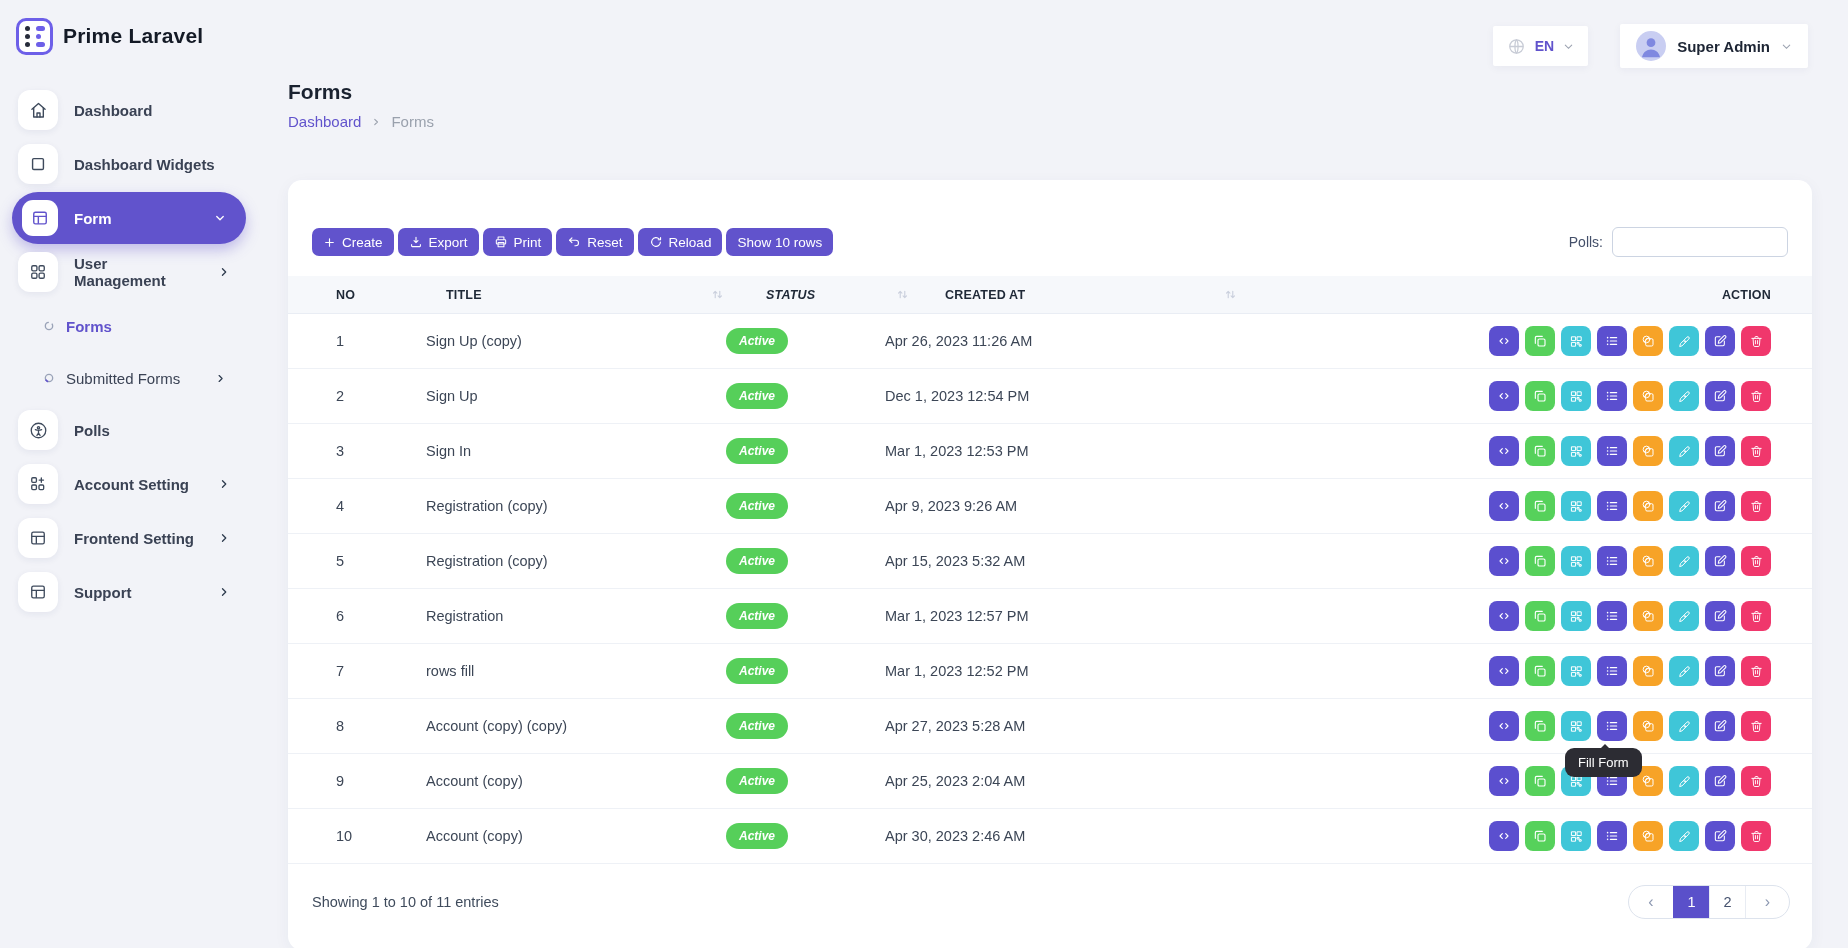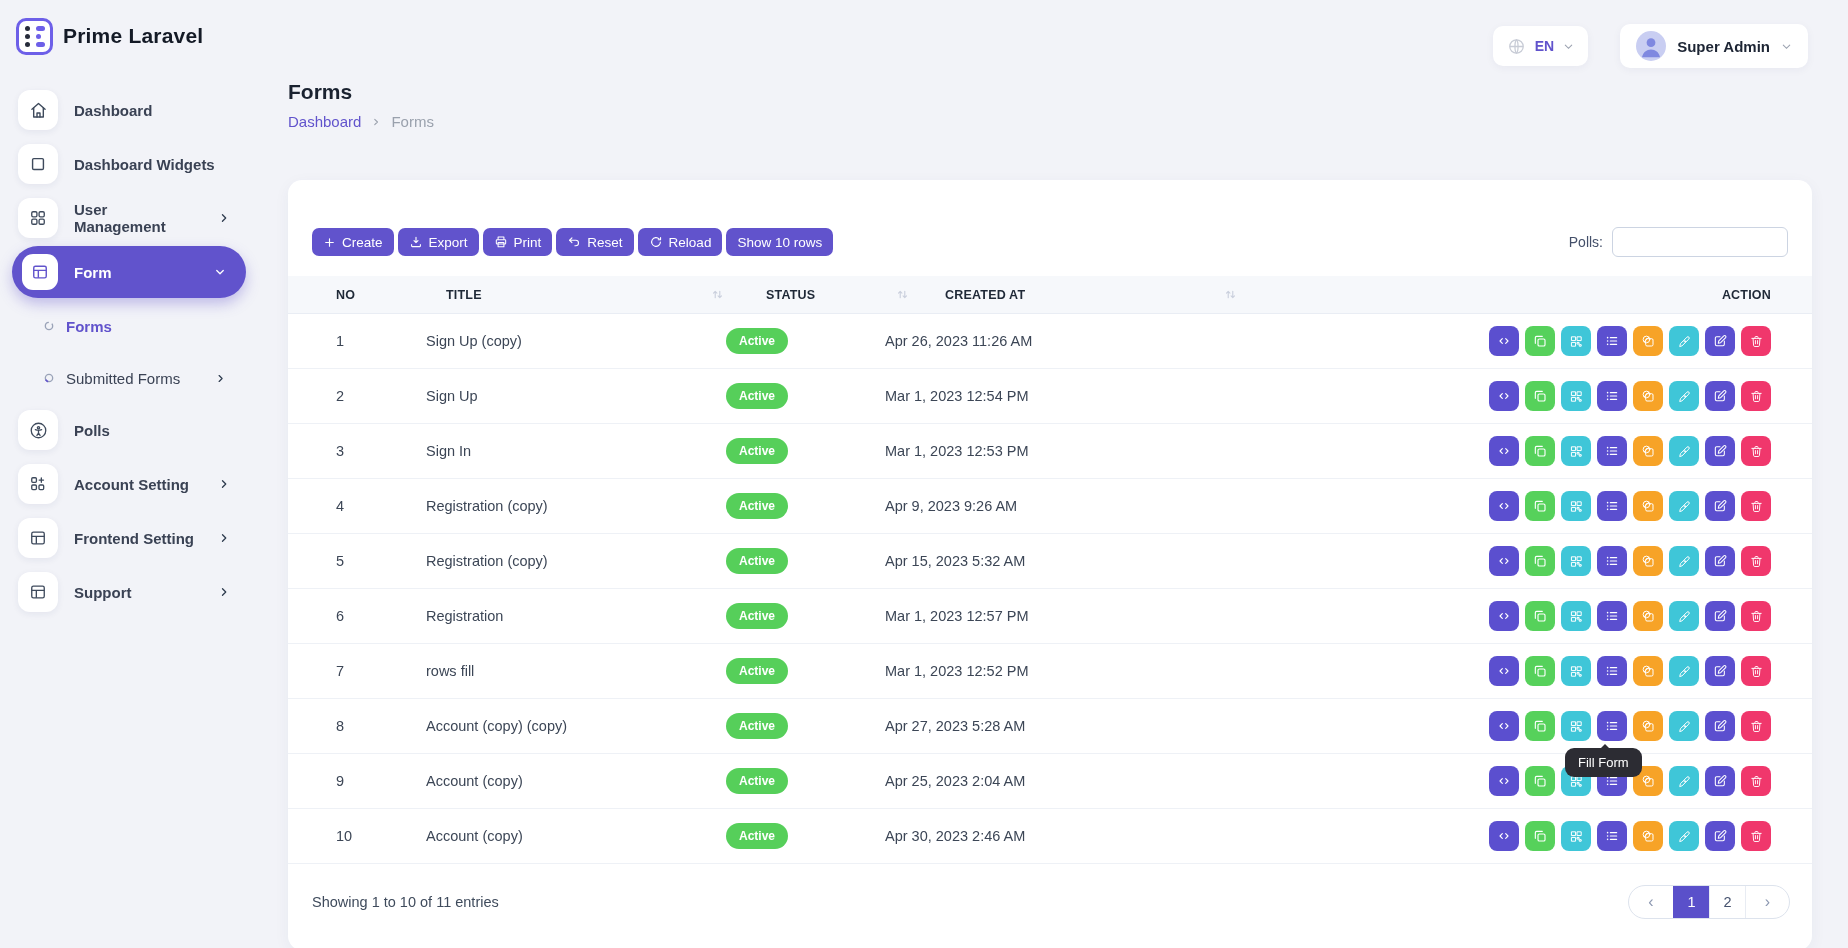--- a/index.html
+++ b/index.html
@@ -16,21 +16,21 @@
   .topbar { position:absolute; top:0; left:0; right:0; height:72px; display:flex; align-items:center; padding:0 40px 0 16px; }
   .brand { display:flex; align-items:center; gap:10px; }
   .logo-box { width:37px; height:37px; border:3px solid #6d5fe8; border-radius:10px; background:#fff;
     display:grid; grid-template-columns:7px 9px; grid-auto-rows:5px; gap:3px 4px; align-content:center; justify-content:center; }
   .logo-box i { border-radius:3px; }
   .ld { background:#262b3a; width:5px; height:5px; border-radius:50%; }
   .lp { background:#6d5fe8; width:5px; height:5px; border-radius:50%; }
   .lb { background:#6d5fe8; width:9px; height:5px; }
   .brand-name { font-size:21px; font-weight:800; color:#141a26; letter-spacing:.2px; }
   .top-right { margin-left:auto; display:flex; align-items:center; gap:32px; }
-  .pill { background:#fff; border-radius:10px; box-shadow:0 2px 8px rgba(30,40,90,.05); display:flex; align-items:center; cursor:pointer;margin-top:20px; }
+  .pill { background:#fff; border-radius:2px; box-shadow:0 2px 8px rgba(30,40,90,.05); display:flex; align-items:center; cursor:pointer;margin-top:20px; }
   .lang-pill { height:40px; padding:0 14px; gap:9px; }
   .lang-code { color:var(--accent,#6153cc); font-size:14px; font-weight:600; }
   .user-pill { height:44px; padding:0 16px; gap:11px; }
   .avatar { width:30px; height:30px; border-radius:50%; background:#c9cef2; overflow:hidden; position:relative; }
   .user-name { font-size:15px; font-weight:600; color:#1d2534; }
   .chev { opacity:.85; }
 
   
   .sidebar { position:absolute; top:84px; left:0; width:262px; }
   .side-item { height:52px; margin-bottom:2px; display:flex; align-items:center; gap:16px; padding-left:18px; cursor:pointer; }
@@ -61,21 +61,21 @@
   .btn-group { display:flex; gap:4px; }
   .tbtn { height:28px; padding:0 11px; border:none; border-radius:7px; background:var(--accent,#6153cc); color:#fff; font-size:13.5px; font-family:inherit; display:inline-flex; align-items:center; gap:6px; cursor:pointer; }
   .search-wrap { margin-left:auto; display:flex; align-items:center; gap:9px; }
   .search-label { font-size:14px; color:#44506a; }
   .search-input { width:176px; height:30px; border:1px solid #ccd4e2; border-radius:6px; padding:0 8px; font-family:inherit; font-size:13px; outline:none; }
 
   .dtable { position:absolute; top:96px; left:0; right:0; }
   .thead { height:38px; background:#f6f8fb; border-bottom:1px solid #e9edf4; display:flex; align-items:center; padding:0 41px 0 48px; font-size:12.5px; font-weight:700; color:#1f2937; letter-spacing:.2px;gap:20px; }
   .c-no { width:90px; }
   .c-title { width:300px; display:flex; align-items:flex-start; justify-content:space-between; padding-right:22px; }
-  .c-status { width:159px; display:flex; align-items:center; justify-content:space-between; padding-right:16px; }
+  .c-status { width:159px; display:flex; align-items:center; justify-content:space-between; padding-right:16px;font-style:italic; }
   .c-created { width:296px; display:flex; align-items:center; justify-content:space-between; padding-right:4px; }
   .c-spacer { flex:1; }
   .c-actions { width:282px; display:flex; justify-content:flex-end; align-items:center; }
   .sort { opacity:.9; }
   .trow { height:55px; border-bottom:1px solid #eef1f6; display:flex; align-items:center; padding:0 41px 0 48px; font-size:14.5px; color:#3c4656; background:#fff; }
   .trow .c-title, .trow .c-status, .trow .c-created { justify-content:flex-start; }
   .badge { display:inline-block; background:var(--badge,#56cf5a); color:#fff; font-size:12px; font-weight:600; padding:6px 13px; border-radius:15px; }
   .trow .c-actions { gap:6px; }
   .abtn { width:30px; height:30px; border:none; border-radius:8px; display:flex; align-items:center; justify-content:center; cursor:pointer; flex:none; }
 
@@ -146,45 +146,45 @@
 
   <div class="side-item">
     <span class="tile">
       <svg width="20" height="20" viewBox="0 0 24 24" fill="none" stroke="#3e4a5c" stroke-width="1.7">
           <rect x="5.5" y="5.5" width="13" height="13" rx="1.5"></rect>
         </svg>
     </span>
     <span class="side-label">Dashboard Widgets</span>
   </div>
 
+  <div class="side-item active-pill">
+    <span class="tile">
+      <svg width="20" height="20" viewBox="0 0 24 24" fill="none" stroke="#6153cc" stroke-width="1.7">
+          <rect x="4.5" y="5" width="15" height="14" rx="2"></rect>
+          <path d="M4.5 10h15M10 10v9"></path>
+        </svg>
+    </span>
+    <span class="side-label">Form</span>
+    <svg class="side-chev" width="12" height="12" viewBox="0 0 24 24" fill="none" stroke="#ffffff" stroke-width="2.6" stroke-linecap="round" stroke-linejoin="round">
+        <path d="M5.5 9 12 15.5 18.5 9"></path>
+      </svg>
+  </div>
+
   <div class="side-item">
     <span class="tile">
       <svg width="20" height="20" viewBox="0 0 24 24" fill="none" stroke="#3e4a5c" stroke-width="1.6">
           <rect x="4.5" y="4.5" width="6.2" height="6.2" rx="1.6"></rect>
           <rect x="13.3" y="4.5" width="6.2" height="6.2" rx="1.6"></rect>
           <rect x="4.5" y="13.3" width="6.2" height="6.2" rx="1.6"></rect>
           <rect x="13.3" y="13.3" width="6.2" height="6.2" rx="1.6"></rect>
         </svg>
     </span>
     <span class="side-label">User Management</span>
     <svg class="side-chev" width="12" height="12" viewBox="0 0 24 24" fill="none" stroke="#2e3b4e" stroke-width="2.6" stroke-linecap="round" stroke-linejoin="round">
         <path d="M9 5.5 15.5 12 9 18.5"></path>
-      </svg>
-  </div>
-
-  <div class="side-item active-pill">
-    <span class="tile">
-      <svg width="20" height="20" viewBox="0 0 24 24" fill="none" stroke="#6153cc" stroke-width="1.7">
-          <rect x="4.5" y="5" width="15" height="14" rx="2"></rect>
-          <path d="M4.5 10h15M10 10v9"></path>
-        </svg>
-    </span>
-    <span class="side-label">Form</span>
-    <svg class="side-chev" width="12" height="12" viewBox="0 0 24 24" fill="none" stroke="#ffffff" stroke-width="2.6" stroke-linecap="round" stroke-linejoin="round">
-        <path d="M5.5 9 12 15.5 18.5 9"></path>
       </svg>
   </div>
 
   <div class="side-sub active">
     <svg class="bullet" width="10" height="10" viewBox="0 0 12 12" fill="none" stroke="#9aa3b8" stroke-width="1.6">
         <circle cx="6" cy="6" r="4.4" stroke-dasharray="20 4"></circle>
       </svg>
     <span class="sub-label">Forms</span>
   </div>
 
@@ -402,21 +402,21 @@
               </svg>
             </button>
           </div>
   </div>
         <div class="trow">
     <div class="c-no">2</div>
     <div class="c-title">Sign Up</div>
     <div class="c-status">
             <span class="badge">Active</span>
           </div>
-    <div class="c-created">Mar 1, 2023 12:54 PM</div>
+    <div class="c-created">Dec 1, 2023 12:54 PM</div>
     <div class="c-spacer"></div>
     <div class="c-actions">
             <button class="abtn" style="background: rgb(91, 79, 207);">
               <svg width="16" height="16" viewBox="0 0 24 24" fill="none" stroke="#fff" stroke-width="1.7" stroke-linecap="round" stroke-linejoin="round">
                 <path d="M9.5 8.5 6 12l3.5 3.5M14.5 8.5 18 12l-3.5 3.5"></path>
               </svg>
             </button>
             <button class="abtn" style="background: rgb(86, 209, 91);">
               <svg width="16" height="16" viewBox="0 0 24 24" fill="none" stroke="#fff" stroke-width="1.7" stroke-linecap="round" stroke-linejoin="round">
                 <rect x="9" y="9" width="10.5" height="10.5" rx="2"></rect>

